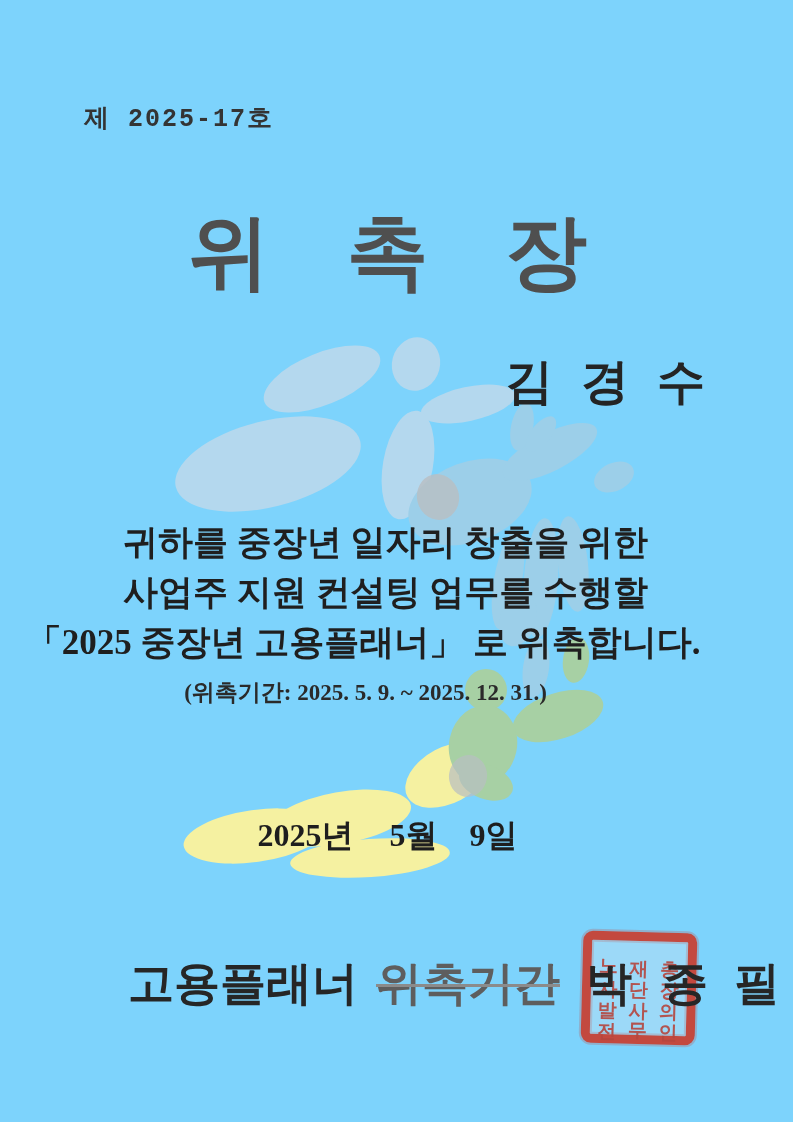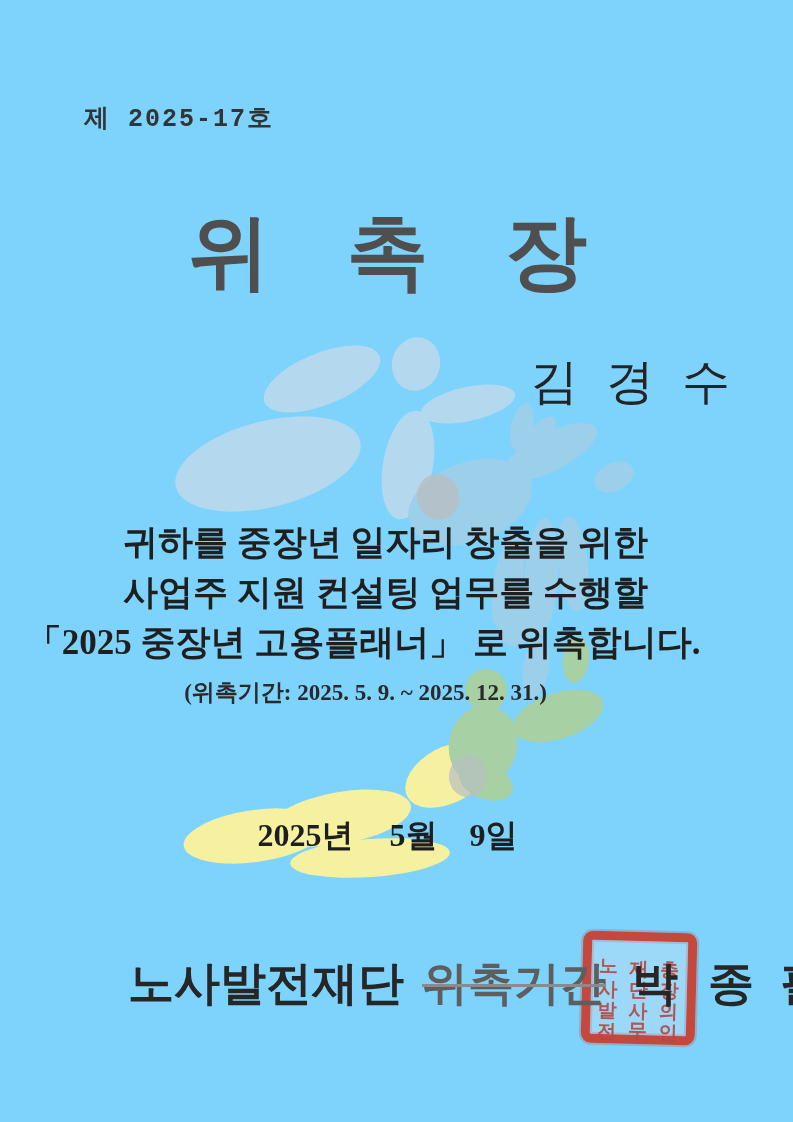--- a/index.html
+++ b/index.html
@@ -23,22 +23,22 @@
   .title{
     left:0;right:0;top:198px;
     text-align:center;
     font-size:82px;font-weight:700;color:#4f4f4f;
     word-spacing:52px;letter-spacing:2px;
     transform:translateX(-8px);
     white-space:nowrap;
   }
   .recipient{
     left:505px;top:350px;
-    font-size:48px;font-weight:400;color:#242424;
-    word-spacing:16px;white-space:nowrap;margin-left:25px;
+    font-size:48px;font-weight:700;color:#242424;
+    word-spacing:16px;white-space:nowrap;
   }
   .body-block{
     left:0;right:0;top:518px;
     text-align:center;
     transform:translateX(-11px);
   }
   .body-line{
     font-size:35px;font-weight:600;color:#1f1f1f;
     line-height:50px;white-space:nowrap;
   }
@@ -148,20 +148,20 @@
     <span>2025년</span><span class="gap1">5월</span><span class="gap2">9일</span>
   </div>
 
   <div class="seal" title="노사발전" style="border-color: rgb(195, 73, 63);">
     <div class="seal-col">노사발전</div>
     <div class="seal-col">재단사무</div>
     <div class="seal-col">총장의인</div>
   </div>
 
   <div class="layer signature">
-    <span>노사발전재단</span>
+    <span>고용플래너</span>
     <span class="position">위촉기간</span>
     <span class="n1">박</span>
     <span class="n2">종</span>
     <span class="n3">필</span>
   </div>
 
 </div>
 
 </body></html>

